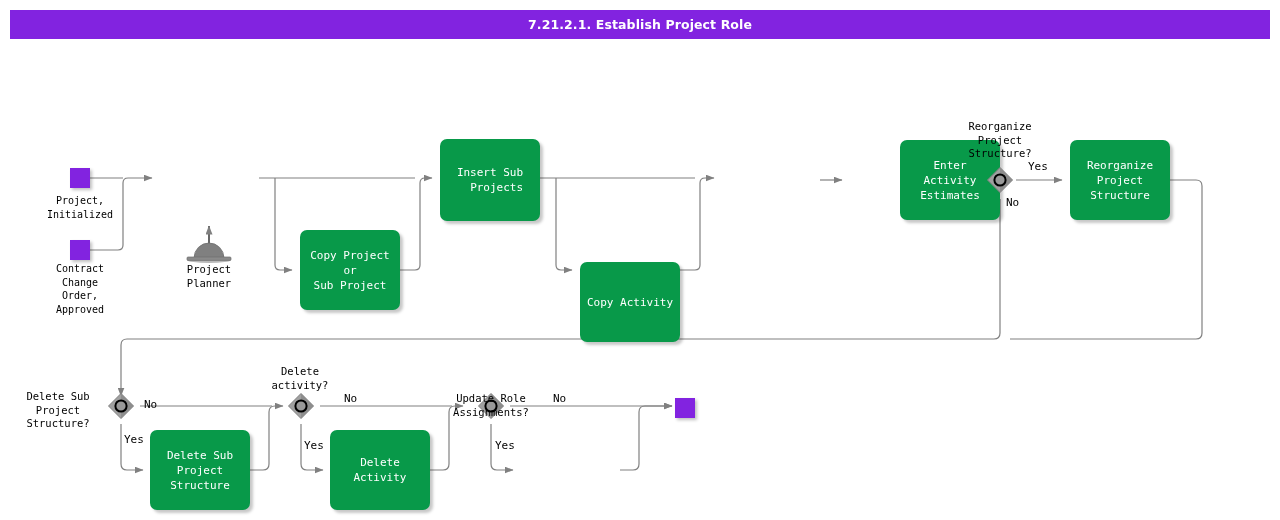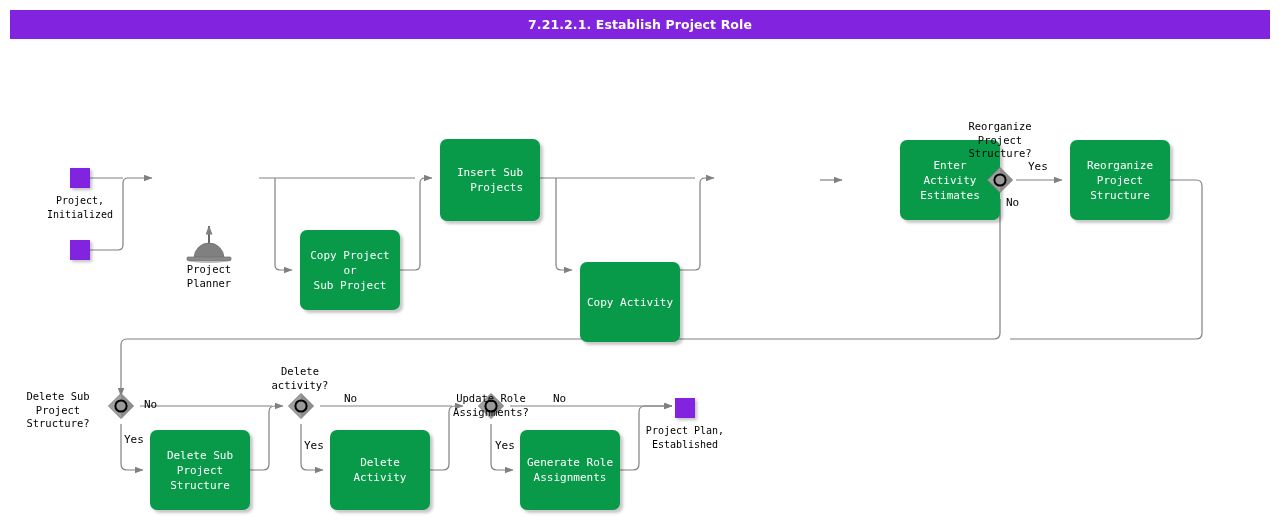--- a/index.html
+++ b/index.html
@@ -184,24 +184,26 @@
 
       <path d="M209,245 L209,226" marker-end="url(#arrow)" stroke="#000000"></path>
     </g>
   </svg>
 
   <div class="event" style="left:70px; top:168px;"></div>
   <div class="event-label" style="left:20px; top:194px; width:120px;">Project,
 Initialized</div>
 
   <div class="event" style="left:70px; top:240px;"></div>
+  <div class="event-label" style="left:20px; top:262px; width:120px;">Contract
+Change
+Order,
+Approved</div>
 
   <div class="event" style="left:675px; top:398px;"></div>
-  <div class="event-label" style="left:625px; top:424px; width:120px;">Project Plan,
-Established</div>
 
 
   <div class="task" style="left:300px; top:230px; width:100px; height:80px;">
     <span class="task-label">Copy Project or
 Sub Project</span>
   </div>
 
   <div class="task" style="left:440px; top:139px; width:100px; height:82px;text-align:right;">
     <span class="task-label">Insert Sub
 Projects</span>
@@ -226,24 +228,20 @@
   <div class="task" style="left:150px; top:430px; width:100px; height:80px;">
     <span class="task-label">Delete Sub
 Project
 Structure</span>
   </div>
 
   <div class="task" style="left:330px; top:430px; width:100px; height:80px;text-align:center;">
     <span class="task-label">Delete Activity</span>
   </div>
 
-  <div class="task" style="left:520px; top:430px; width:100px; height:80px;">
-    <span class="task-label">Generate Role
-Assignments</span>
-  </div>
 
   <div class="gateway" style="left:986px; top:166px;">
     <svg width="28" height="28" viewBox="0 0 28 28">
       <path d="M14,1.5 L26.5,14 L14,26.5 L1.5,14 Z" fill="#a0a0a0" stroke="#808080" stroke-width="1"></path>
       <path d="M14,1.5 L26.5,14 L14,26.5 Z" fill="#8d8d8d"></path>
       <circle cx="14" cy="14" r="5.6" fill="#999999" stroke="#000000" stroke-width="2"></circle>
     </svg>
   </div>
   <div class="gateway-label" style="left:938px; top:120px; width:124px;">Reorganize
 Project

